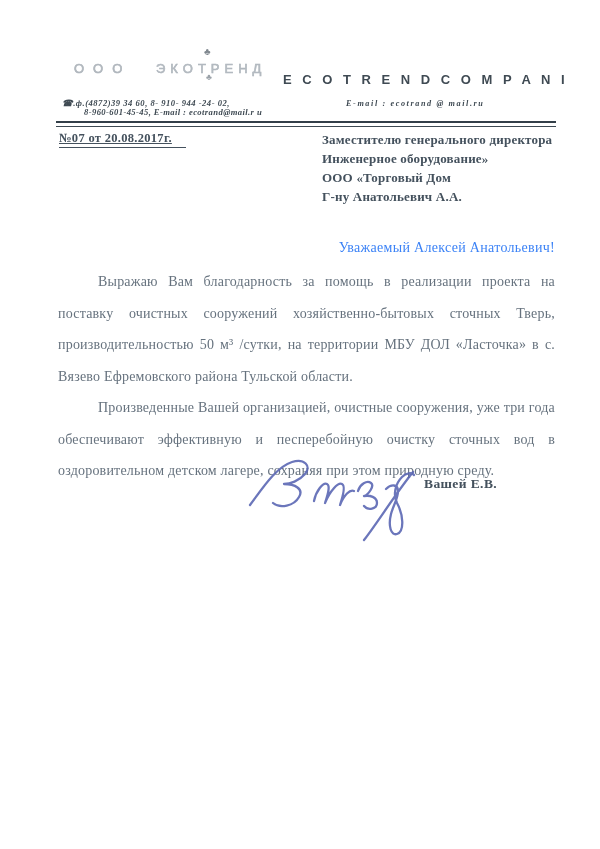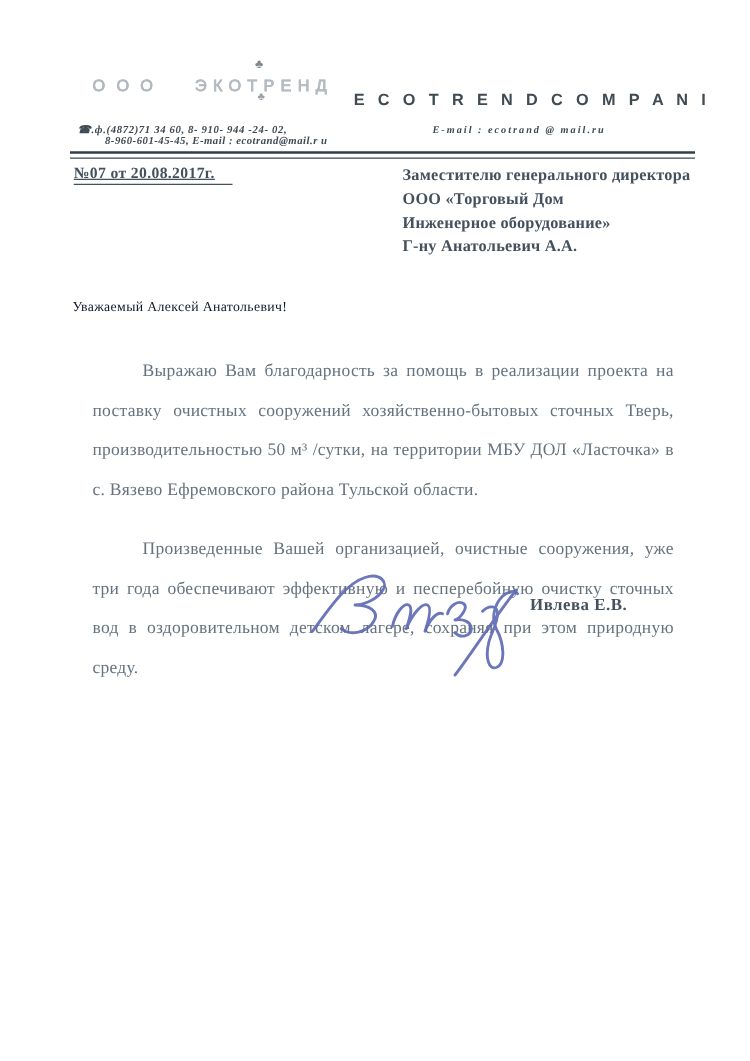--- a/index.html
+++ b/index.html
@@ -76,28 +76,28 @@
     text-decoration:underline;
   }
   .recipient{
     position:absolute;left:310px;top:130px;width:250px;
     font-weight:bold;font-size:13px;color:#44515d;
     line-height:19px;letter-spacing:0.2px;margin-left:12px;
   }
   
   .salutation{
     position:absolute;left:58px;top:240px;width:497px;
-    text-align:left;font-size:11px;color:#0f172a;letter-spacing:0.3px;
+    text-align:right;font-size:14px;color:#3b82f6;letter-spacing:0.3px;
   }
   .body-text{
     position:absolute;left:58px;top:266px;width:497px;
     font-size:14px;color:#66727e;line-height:31.5px;
     text-align:justify;letter-spacing:0.2px;
   }
-  .body-text p{margin:16px;text-indent:40px;text-align:justify;font-family:Liberation Serif, serif;}
+  .body-text p{margin:0;text-indent:40px;text-align:justify;font-family:Liberation Serif, serif;}
   .body-text p + p{margin-top:0;}
   
   .signoff-left{
     position:absolute;left:106px;top:455px;
     font-size:13.5px;color:#5f6c78;line-height:21px;
   }
   .signature-svg{position:absolute;left:246px;top:443px;}
   .signer-name{
     position:absolute;left:424px;top:476px;
     font-weight:bold;font-size:13.5px;color:#44515d;letter-spacing:0.4px;
@@ -110,32 +110,32 @@
 
   <div class="logo-row">
     <span class="logo-ooo">ООО</span>
     <span class="logo-name">ЭКОТРЕНД</span>
     <span class="logo-club-top">♣</span>
     <span class="logo-club-bottom">♣</span>
   </div>
 
   <div class="company-latin">E C O T R E N D  C O M P A N I</div>
 
-  <div class="addr2-left">☎.ф.(4872)71 34 60, 8- 910- 944 -24- 02,</div>
+  <div class="addr2-left">☎.ф.(4872)39 34 60, 8- 910- 944 -24- 02,</div>
   <div class="addr2-right">E-mail : ecotrand @ mail.ru</div>
   <div class="addr3">8-960-601-45-45, E-mail : ecotrand@mail.r u</div>
 
   <div class="head-rule"></div>
 
   <div class="reference">№07 от 20.08.2017г.</div>
 
   <div class="recipient">
     <div>Заместителю генерального директора</div>
+    <div>Инженерное оборудование»</div>
     <div>ООО «Торговый Дом</div>
-    <div>Инженерное оборудование»</div>
     <div>Г-ну Анатольевич А.А.</div>
   </div>
 
   <div class="salutation">Уважаемый Алексей Анатольевич!</div>
 
   <div class="body-text">
     <p>Выражаю Вам благодарность за помощь в реализации проекта на поставку очистных сооружений хозяйственно-бытовых сточных Тверь, производительностью 50 м³ /сутки, на территории МБУ ДОЛ «Ласточка» в с. Вязево Ефремовского района Тульской области.</p>
     <p>Произведенные Вашей организацией, очистные сооружения, уже три года обеспечивают эффективную и песперебойную очистку сточных вод в оздоровительном детском лагере, сохраняя при этом природную среду.</p>
   </div>
 
@@ -147,15 +147,15 @@
 
       <path d="M68,58 C70,48 77,39 81,41 C85,43 81,54 79,60 C84,48 92,39 96,41 C100,43 96,56 94,62 C98,52 104,46 108,48"></path>
       <path d="M112,48 C114,41 121,37 125,40 C129,43 122,52 118,53 C124,52 131,54 131,60 C131,66 122,68 118,63"></path>
 
       <path d="M140,46 C145,41 152,41 152,48 C152,56 147,63 145,71 C142,83 145,93 151,91 C159,88 157,71 151,60 C147,52 149,41 156,34 C160,30 166,29 168,32"></path>
 
       <path d="M118,97 C132,79 150,50 167,29"></path>
     </g>
   </svg>
 
-  <div class="signer-name">Ивлева Е.В.</div>
+  <div class="signer-name">Вашей Е.В.</div>
 
 </div>
 
 </body></html>

